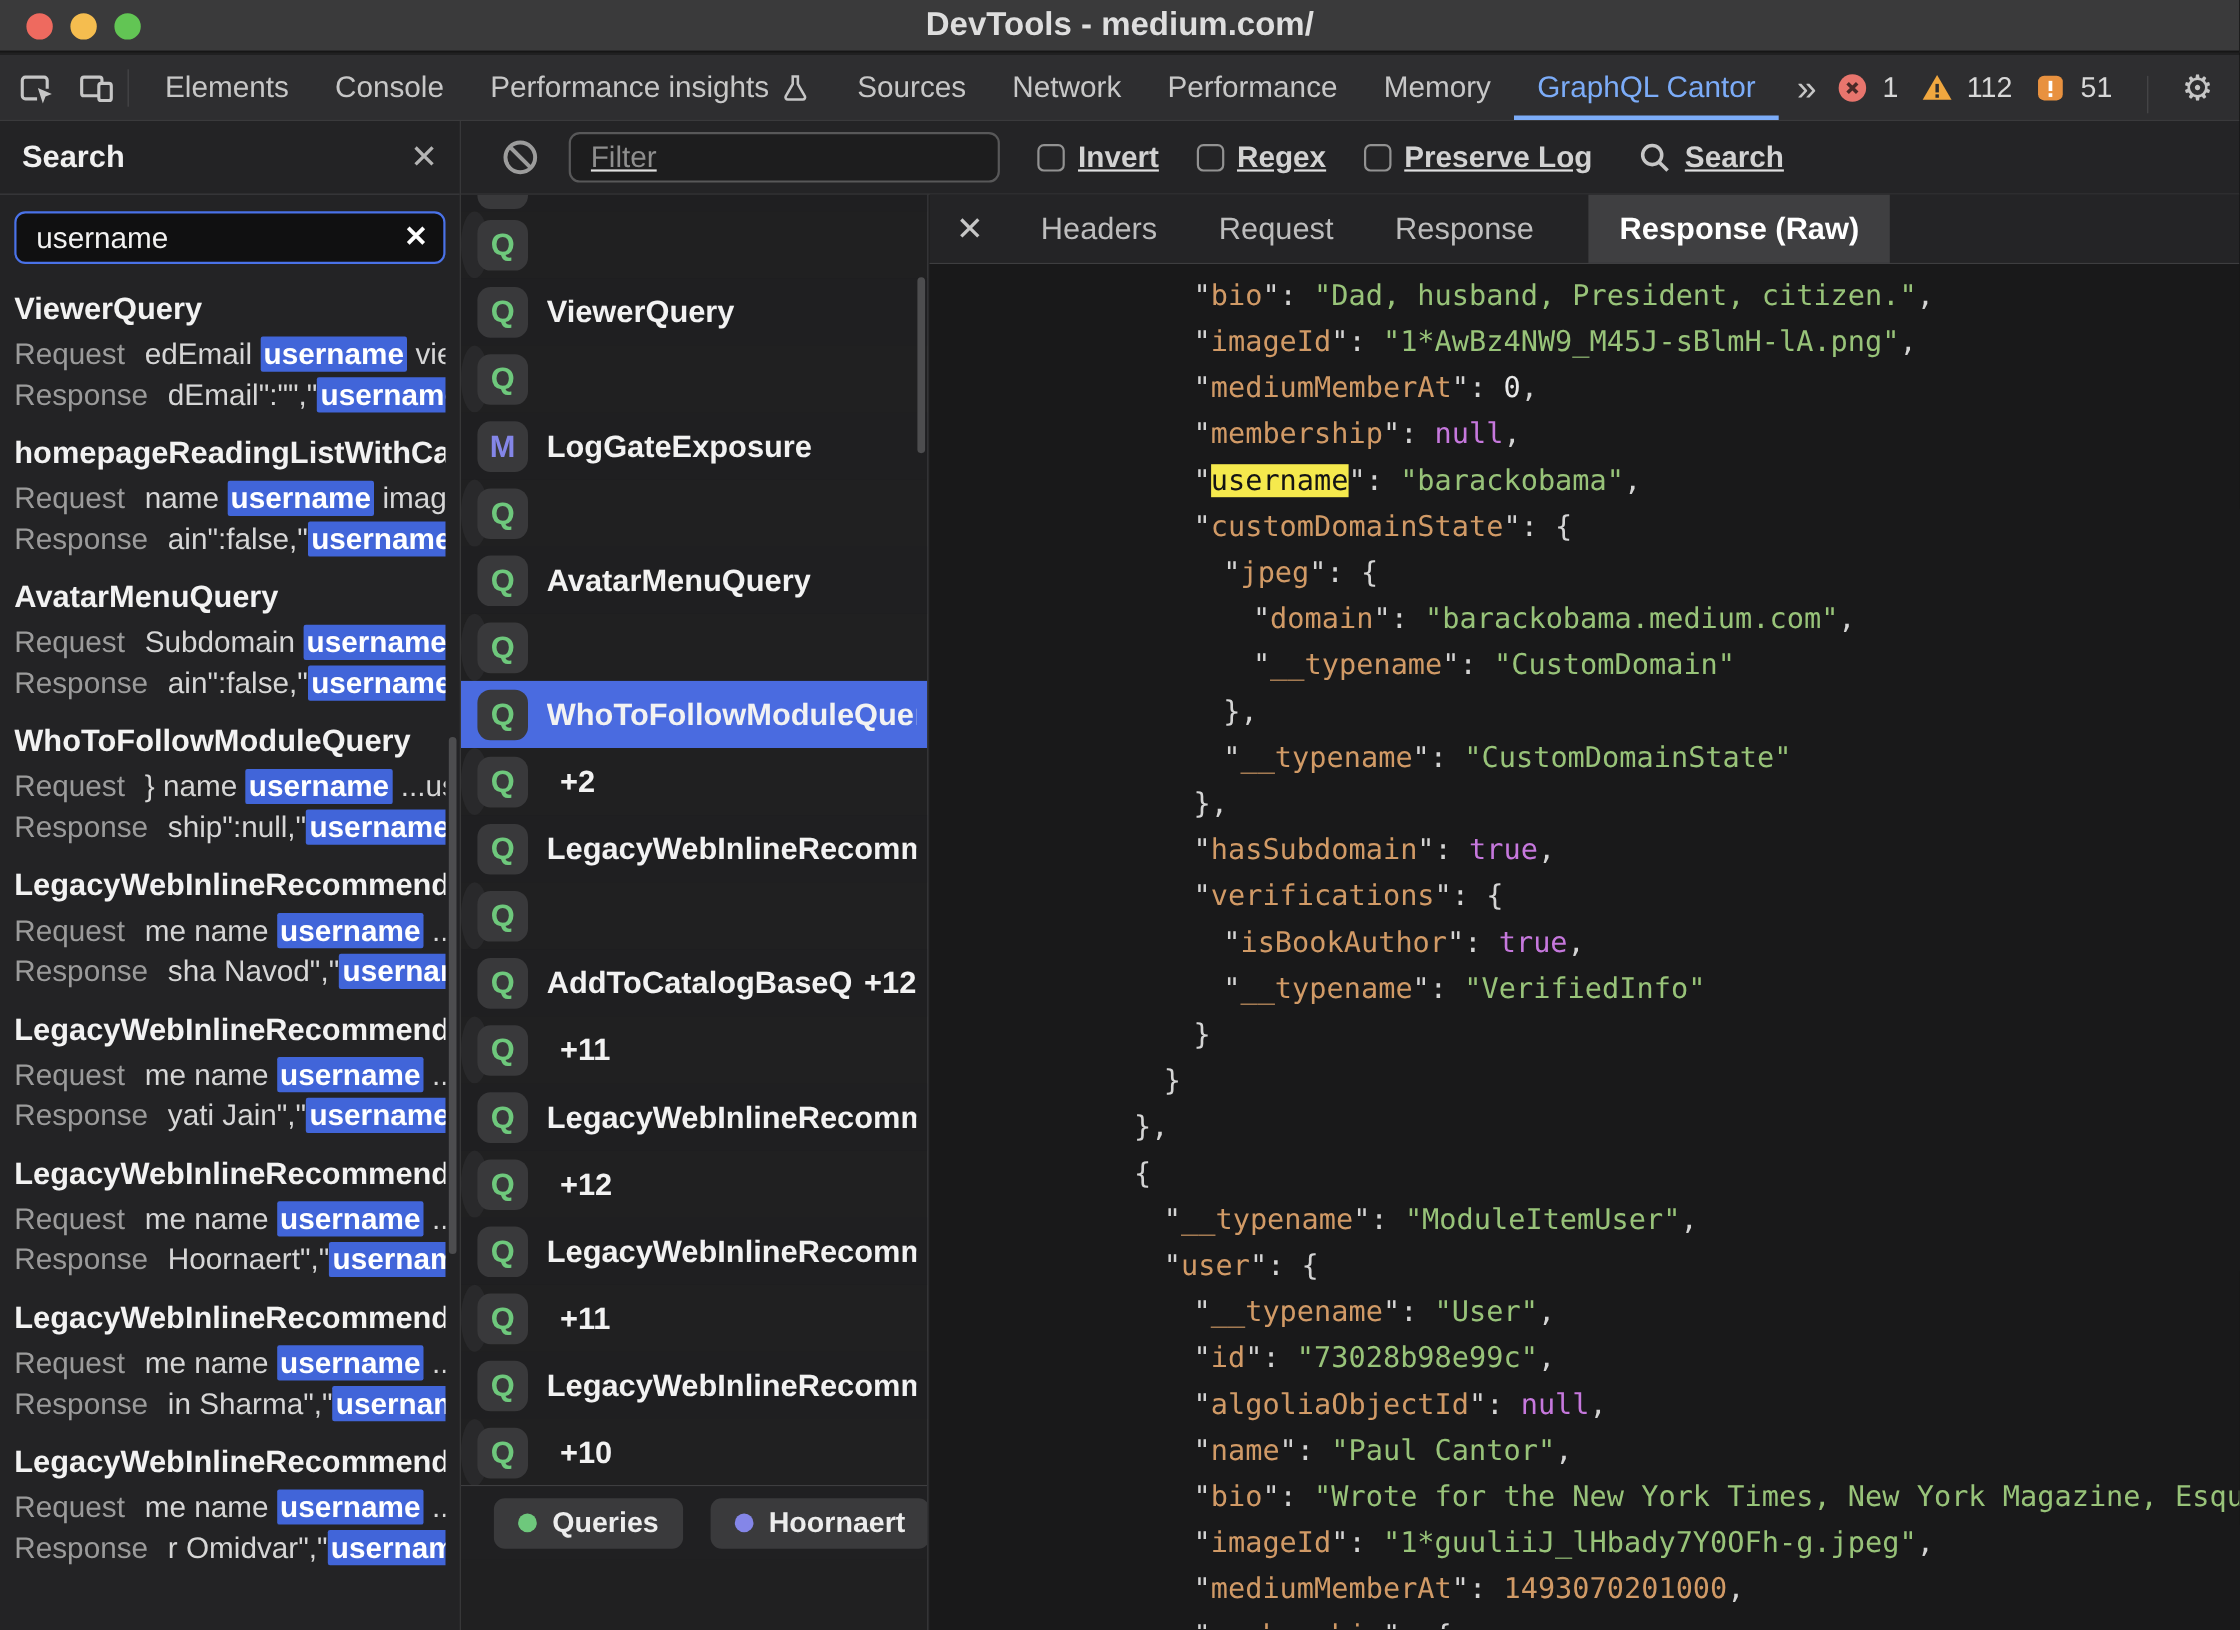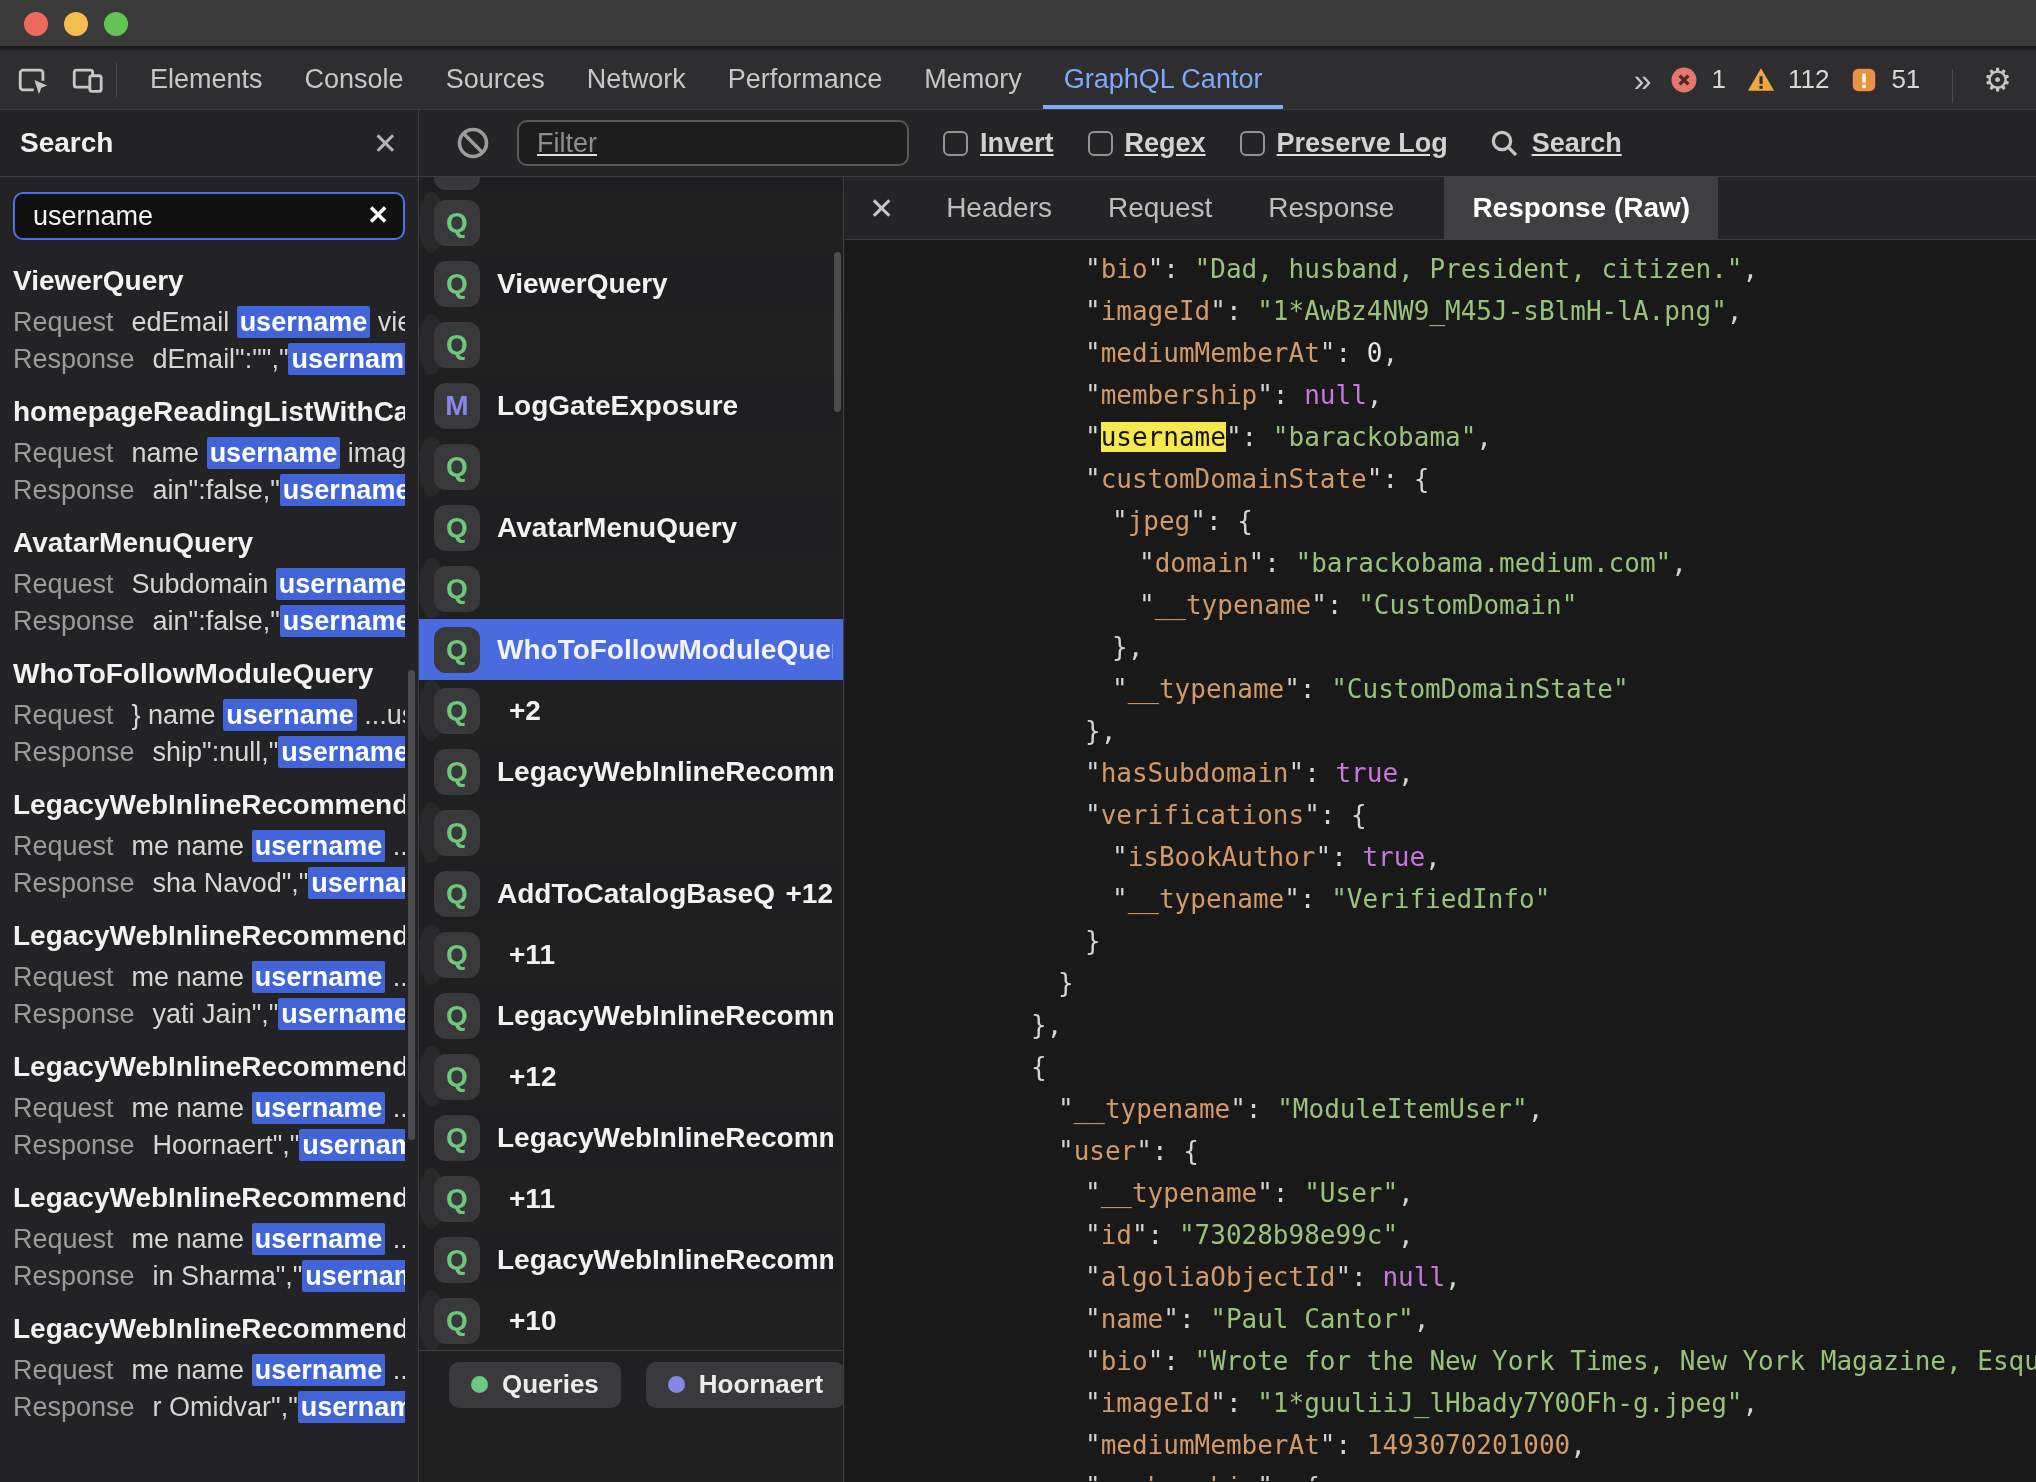--- a/index.html
+++ b/index.html
@@ -102,20 +102,21 @@
 <body>
 
 <div class="screen">
 
   <div class="titlebar">
     <div class="lights">
       <div class="light red"></div>
       <div class="light yellow"></div>
       <div class="light green"></div>
     </div>
+    <div class="win-title">DevTools - medium.com/</div>
   </div>
 
   <div class="tabbar">
     <div class="tb-icons">
       <span style="display:flex;">
         <svg viewBox="0 0 24 24" width="34" height="34">
             <path fill="none" stroke="#c6c6c6" stroke-width="2" d="M12.5 19H5a2 2 0 0 1-2-2V7a2 2 0 0 1 2-2h12a2 2 0 0 1 2 2v5.5"></path>
             <path fill="#c6c6c6" d="M13 12l9 3.8-4.1 1.6L16.2 22z"></path>
           </svg>
       </span>
@@ -126,20 +127,26 @@
           </svg>
       </span>
     </div>
     <div class="tb-sep"></div>
     <div style="display:flex; align-items:stretch;" id="tabbar-tabs">
         <div class="tab">
           <span>Elements</span>
         </div>
         <div class="tab">
           <span>Console</span>
+        </div>
+        <div class="tab">
+          <span>Performance insights</span>
+          <svg viewBox="0 0 24 24" width="28" height="28">
+            <path fill="none" stroke="#c6c6c6" stroke-width="2" stroke-linejoin="round" d="M9 3h6M10 3v6l-5.5 9.5A1.8 1.8 0 0 0 6.1 21h11.8a1.8 1.8 0 0 0 1.6-2.5L14 9V3"></path>
+          </svg>
         </div>
         <div class="tab">
           <span>Sources</span>
         </div>
         <div class="tab">
           <span>Network</span>
         </div>
         <div class="tab">
           <span>Performance</span>
         </div>

